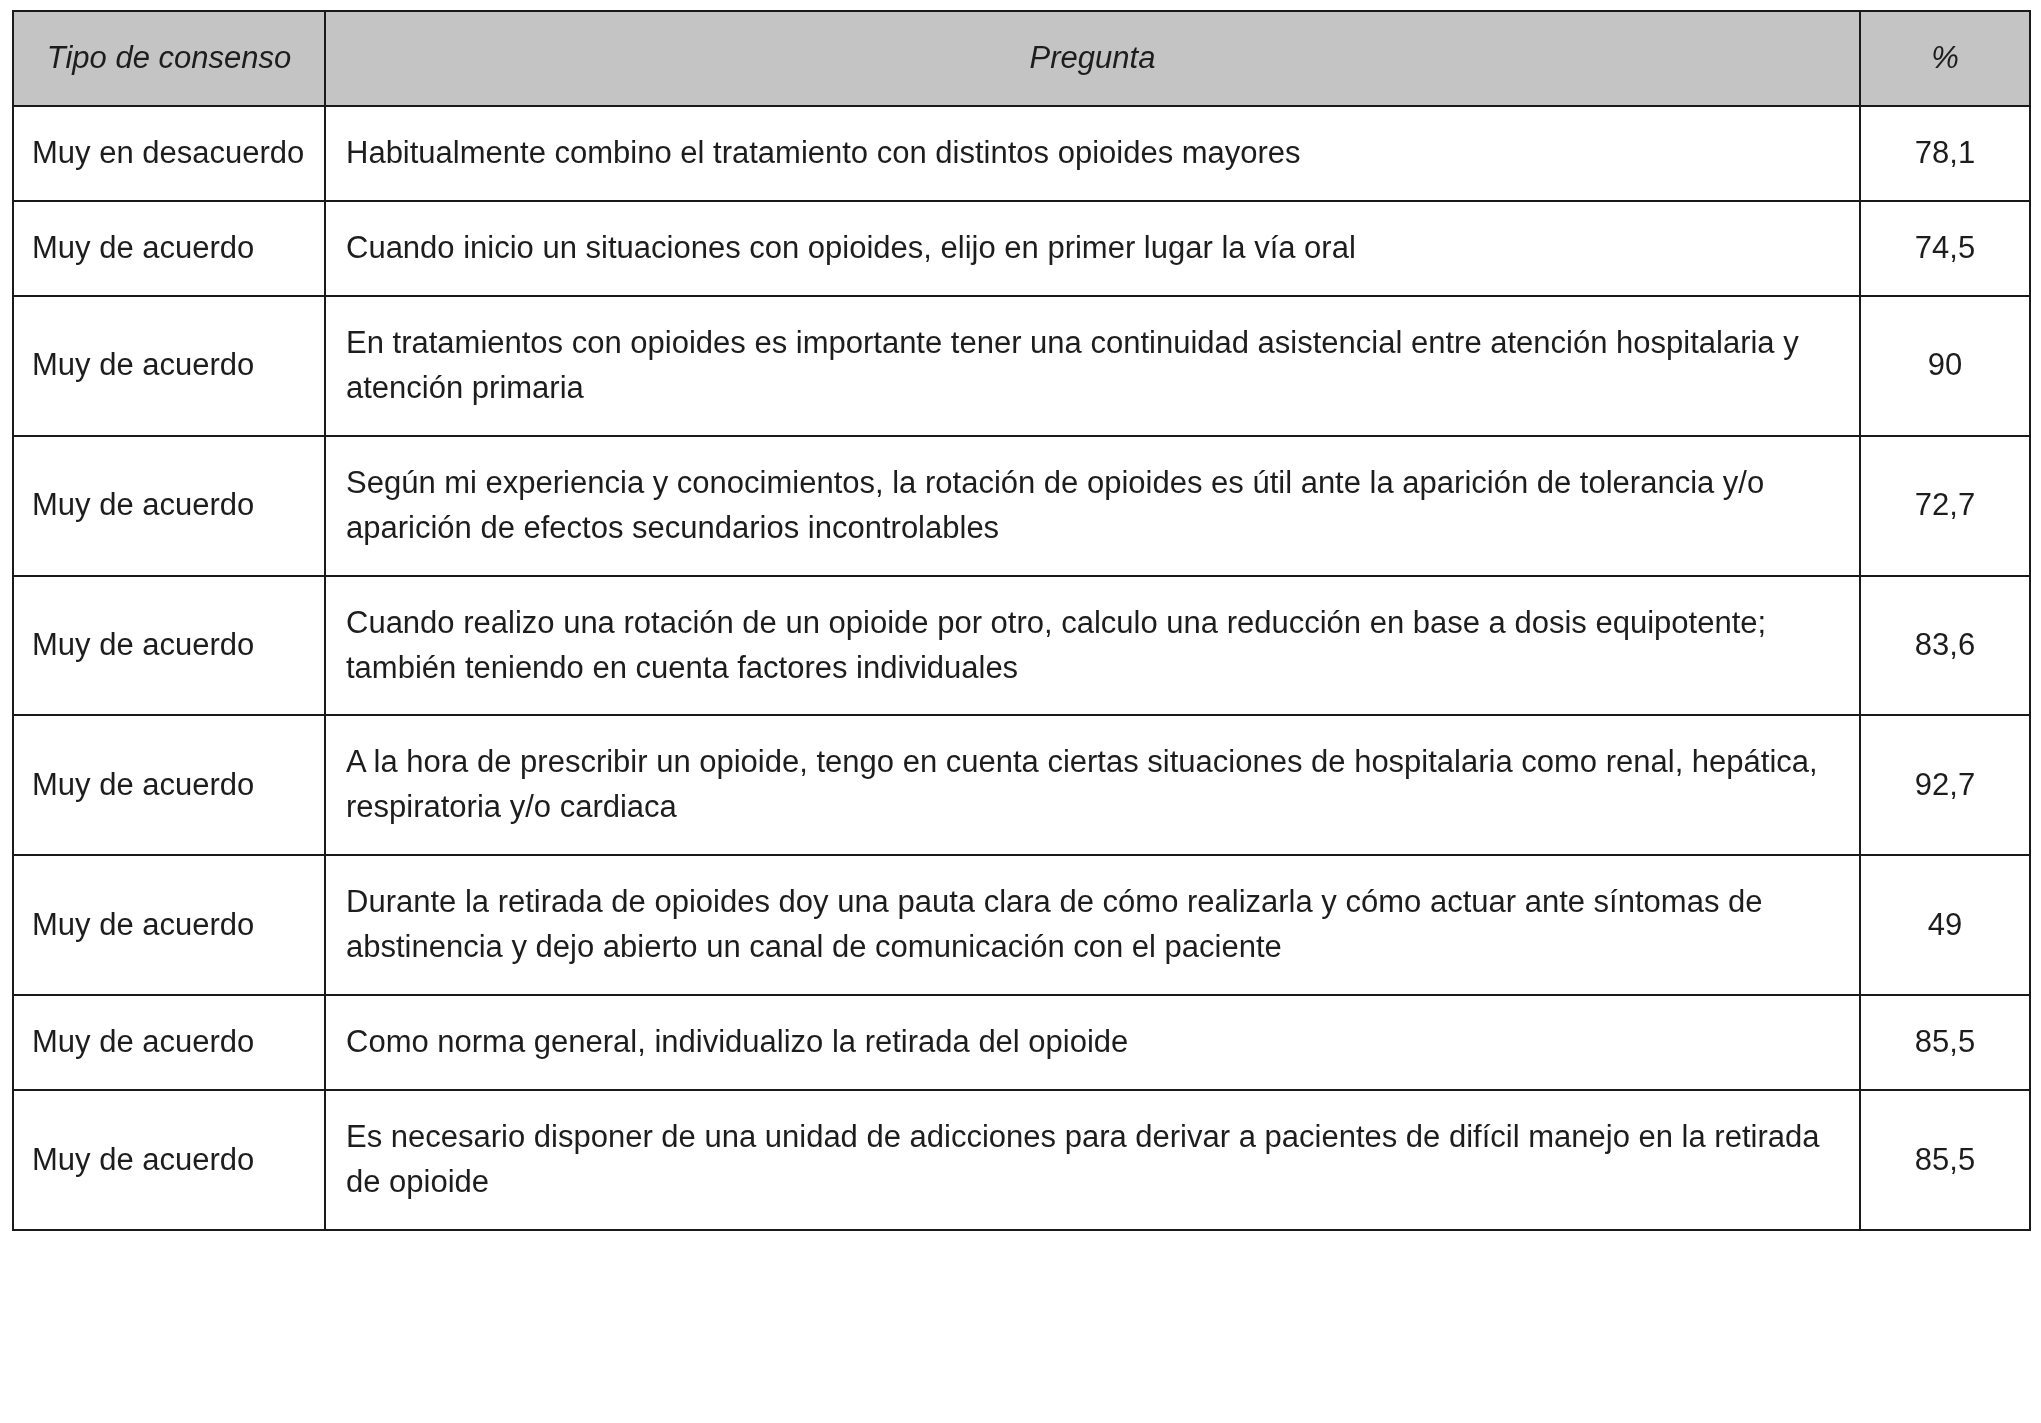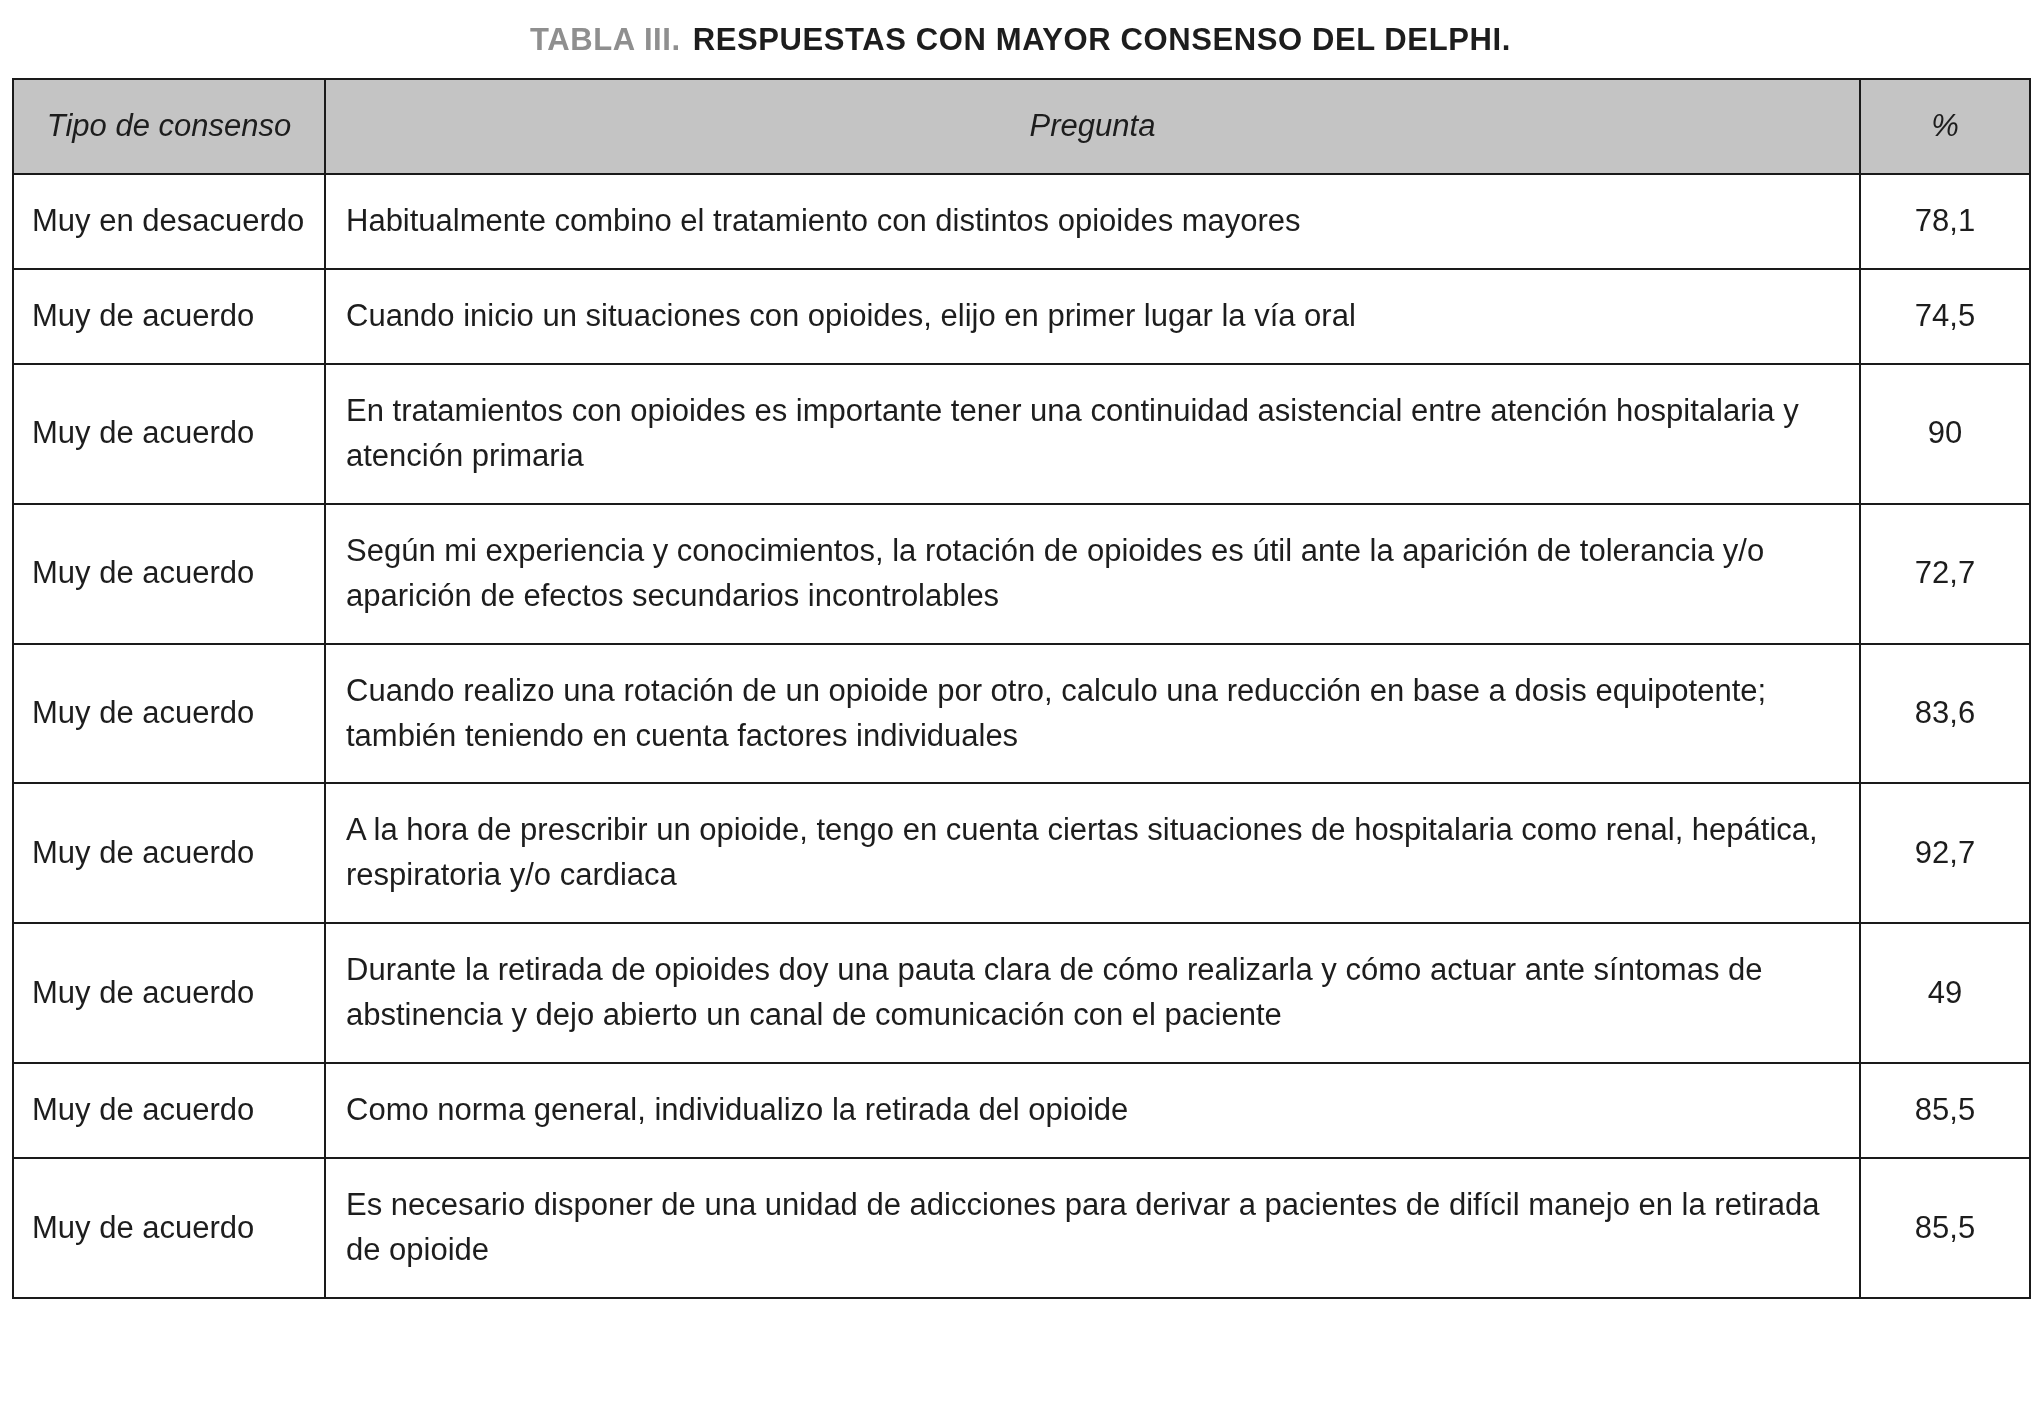--- a/index.html
+++ b/index.html
@@ -65,23 +65,20 @@
     text-align: center;
     padding-left: 6px;
     padding-right: 6px;
   }
 </style>
 </head>
 <body>
 
 <div class="page">
 
-  <div class="title">
-    <span class="title-label">TABLA III.</span><span class="title-text">RESPUESTAS CON MAYOR CONSENSO DEL DELPHI.</span>
-  </div>
 
   <table class="consensus">
     <colgroup>
       <col class="c1">
         <col class="c2">
         <col class="c3">
     </colgroup>
     <thead>
       <tr>
         <th class="c1">Tipo de consenso</th>

